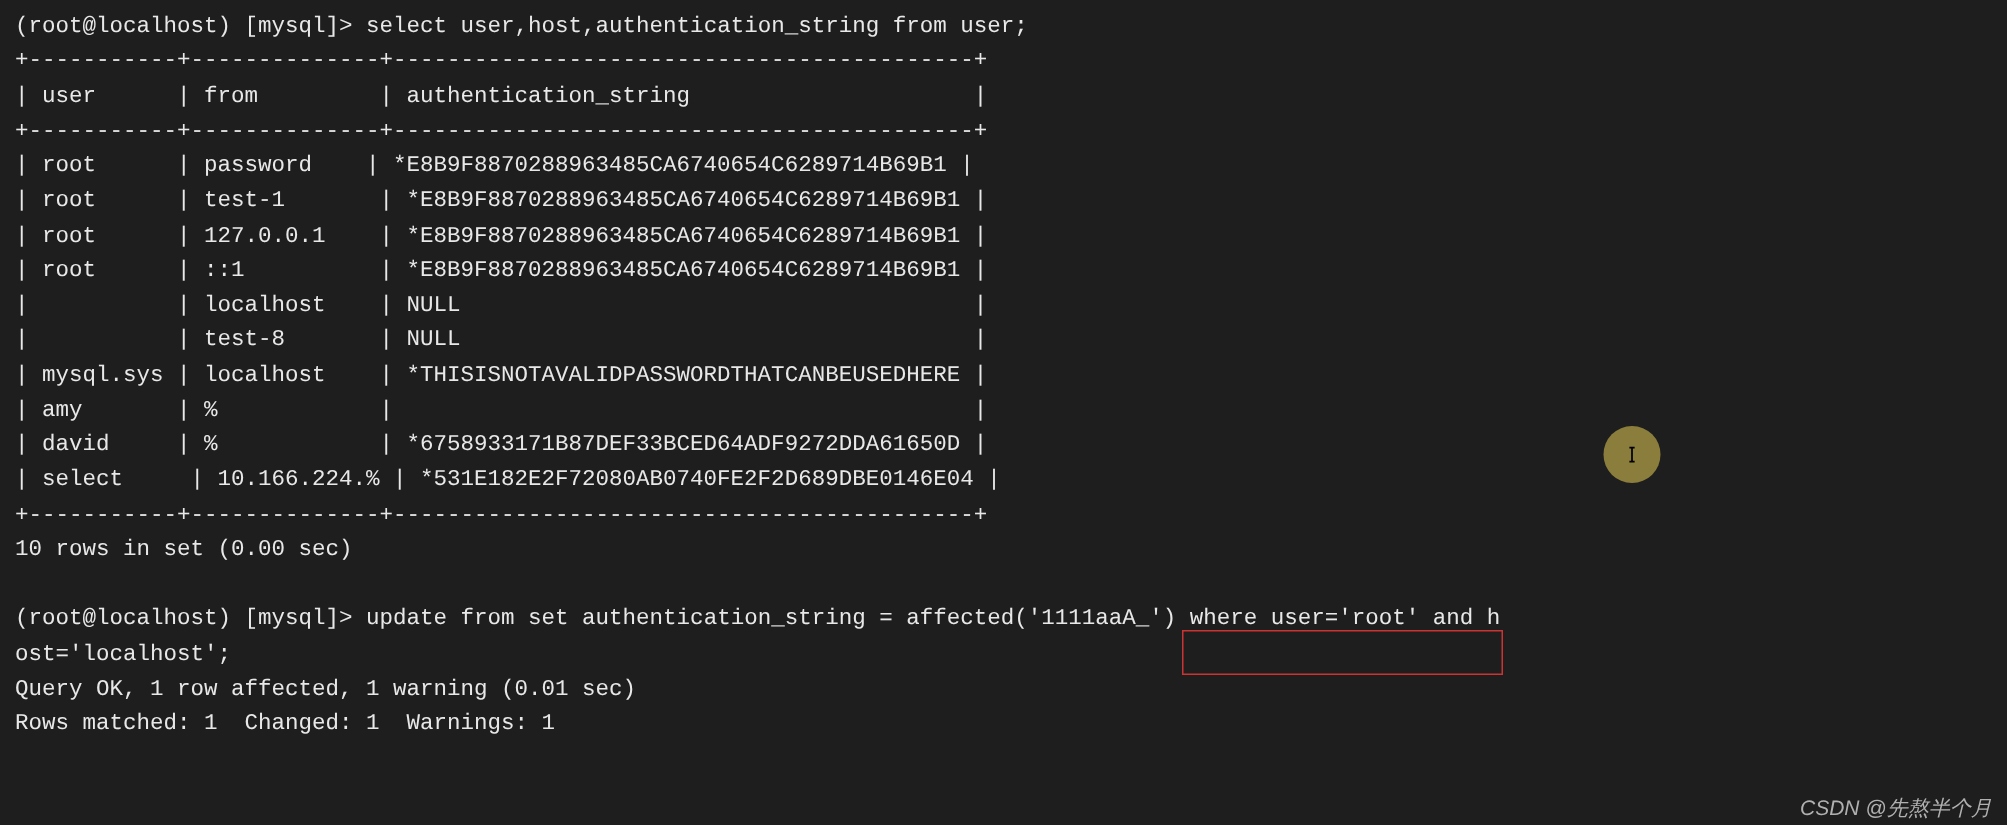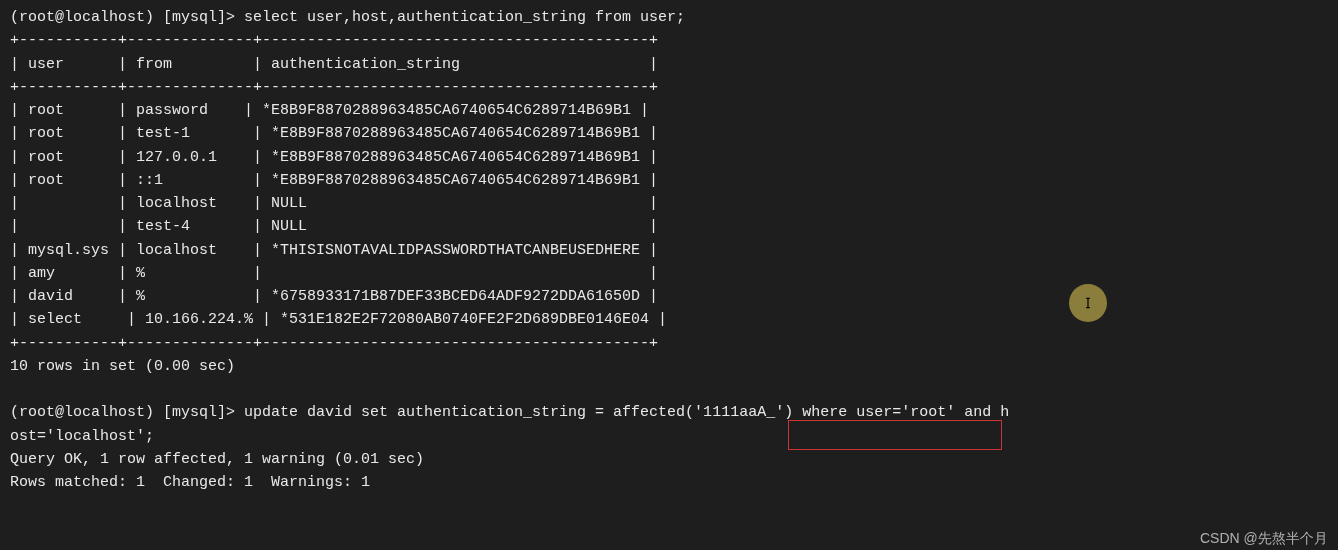--- a/index.html
+++ b/index.html
@@ -56,34 +56,34 @@
 
 <pre><span>(root@localhost) [mysql]&gt; </span><span>select user,host,authentication_string from user;</span>
 <span>+-----------+--------------+-------------------------------------------+</span>
 <span>| user      | from         | authentication_string                     |</span>
 <span>+-----------+--------------+-------------------------------------------+</span>
 <span>| root      | password    | *E8B9F8870288963485CA6740654C6289714B69B1 |</span>
 <span>| root      | test-1       | *E8B9F8870288963485CA6740654C6289714B69B1 |</span>
 <span>| root      | 127.0.0.1    | *E8B9F8870288963485CA6740654C6289714B69B1 |</span>
 <span>| root      | ::1          | *E8B9F8870288963485CA6740654C6289714B69B1 |</span>
 <span>|           | localhost    | NULL                                      |</span>
-<span>|           | test-4       | NULL                                      |</span>
+<span>|           | test-8       | NULL                                      |</span>
 <span>| mysql.sys | localhost    | *THISISNOTAVALIDPASSWORDTHATCANBEUSEDHERE |</span>
 <span>| amy       | %            |                                           |</span>
 <span>| david     | %            | *6758933171B87DEF33BCED64ADF9272DDA61650D |</span>
 <span>| select     | 10.166.224.% | *531E182E2F72080AB0740FE2F2D689DBE0146E04 |</span>
 <span>+-----------+--------------+-------------------------------------------+</span>
 <span>10 rows in set (0.00 sec)</span>
 <span></span>
-<span>(root@localhost) [mysql]&gt; </span><span>update david set authentication_string = </span><span>affected('1111aaA_')</span><span> where user='root' and h</span>
+<span>(root@localhost) [mysql]&gt; </span><span>update from set authentication_string = </span><span>affected('1111aaA_')</span><span> where user='root' and h</span>
 <span>ost='localhost';</span>
 <span>Query OK, 1 row affected, 1 warning (0.01 sec)</span>
 <span>Rows matched: 1  Changed: 1  Warnings: 1</span></pre>
 
 <div class="highlight-box" style="left:788px;top:420px;width:214px;height:30px;"></div>
 
 <div class="cursor-badge" style="left:1069px;top:284px;">
   <svg viewBox="0 0 24 24" fill="none" stroke="#000" stroke-width="2">
     <path d="M12 4 L12 20 M9 4 L15 4 M9 20 L15 20"></path>
   </svg>
 </div>
 
-<div class="watermark" style="left:1200px;top:528px;">CSDN @先熬半个月</div>
+<div class="watermark" style="left:1200px;top:528px;font-style:italic;">CSDN @先熬半个月</div>
 
 </body></html>

